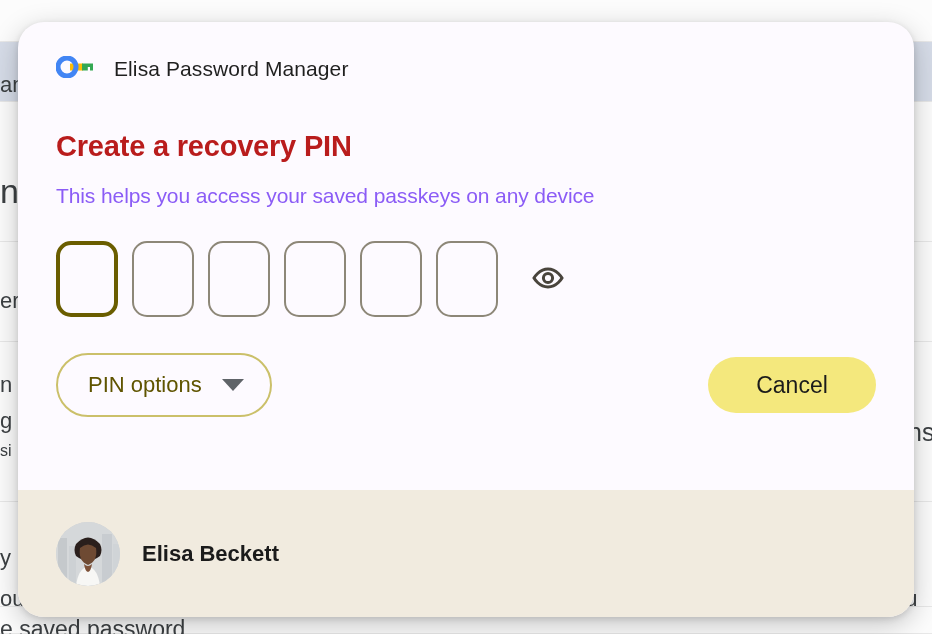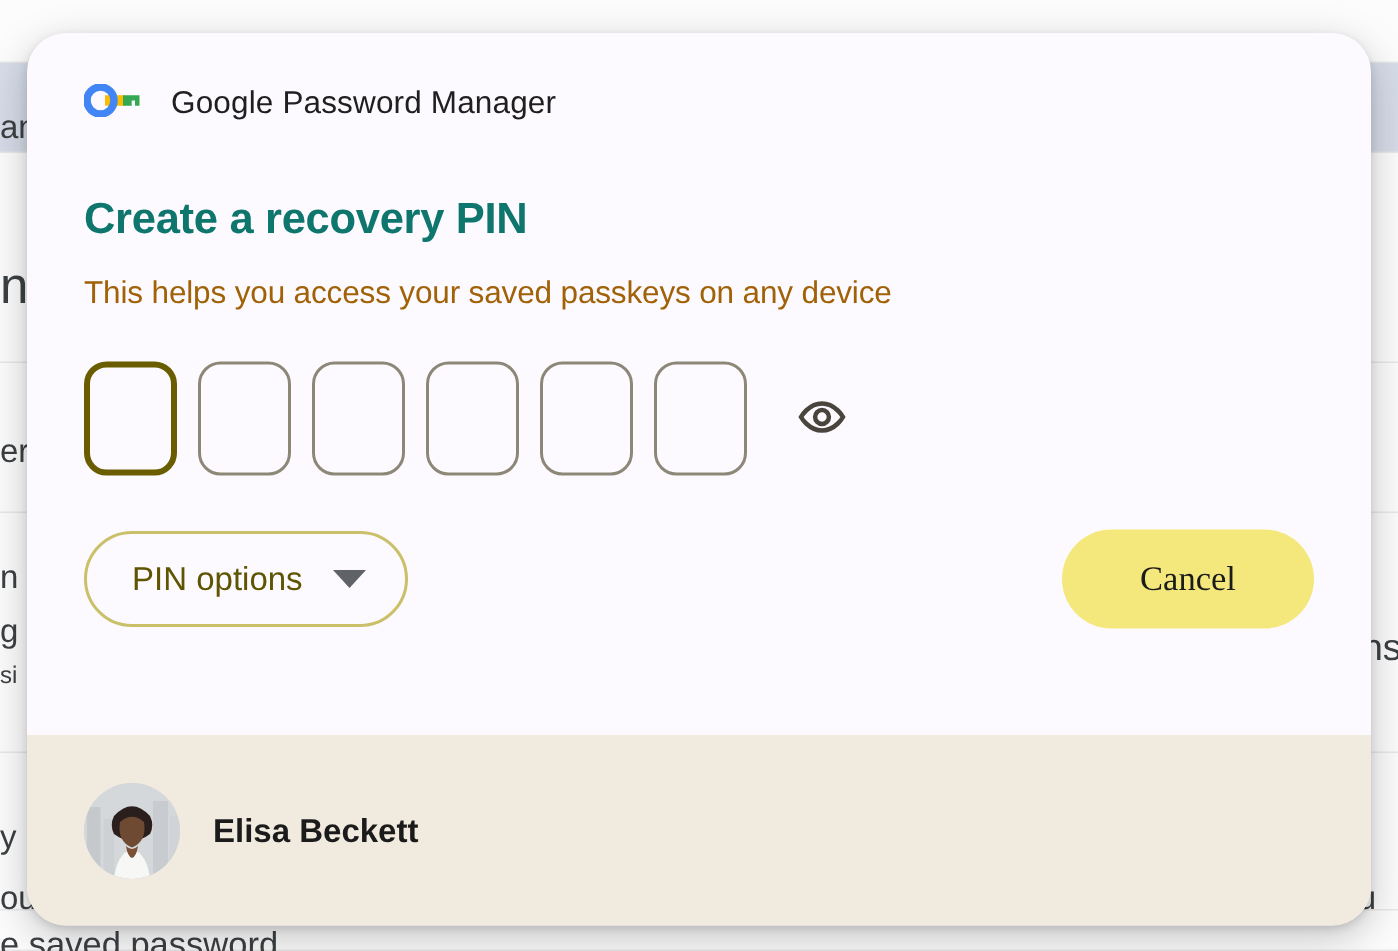--- a/index.html
+++ b/index.html
@@ -77,27 +77,27 @@
   }
   .key-icon {
     display: block;
   }
 
   
   .dialog-heading {
     margin: 44px 0 0 0;
     font-size: 29px;
     font-weight: bold;
-    color: #0f766e;
+    color: #b91c1c;
     letter-spacing: -0.2px;
   }
   .dialog-subtext {
     margin: 21px 0 0 0;
     font-size: 21px;
-    color: #a16207;
+    color: #8b5cf6;
     letter-spacing: -0.1px;
   }
 
   
   .pin-row {
     display: flex;
     align-items: center;
     margin-top: 33px;
     gap: 14px;
   }
@@ -150,25 +150,25 @@
     width: 0;
     height: 0;
     border-left: 11px solid transparent;
     border-right: 11px solid transparent;
     border-top: 12px solid #5f6368;
   }
   .spacer {
     flex: 1 1 auto;
   }
   .btn {
-    height: 66px;
+    height: 56px;
     border-radius: 34px;
     border: none;
     font-size: 23px;
-    font-family: Liberation Serif, serif;
+    font-family: Liberation Sans, sans-serif;
     cursor: pointer;
     padding: 0 36px;
     box-sizing: border-box;
   }
   .btn-cancel {
     background: #f4e87d;
     color: #1b1b1b;
     min-width: 168px;
   }
   .btn-confirm {
@@ -247,21 +247,21 @@
     <div class="dialog-body">
 
       <div class="brand-row">
         <span class="key-icon">
           <svg width="40" height="22" viewBox="0 0 40 22" xmlns="http://www.w3.org/2000/svg">
             <rect x="14" y="7.5" width="13" height="7" fill="#fbbc04"></rect>
             <path d="M26 7.5 h11 v7 h-3 v-3.5 h-2.2 v3.5 h-5.8 z" fill="#34a853"></path>
             <circle cx="11" cy="11" r="9" fill="none" stroke="#4285f4" stroke-width="5"></circle>
           </svg>
         </span>
-        <span class="brand-title">Google Password Manager</span>
+        <span class="brand-title">Elisa Password Manager</span>
       </div>
 
       <h1 class="dialog-heading">Create a recovery PIN</h1>
       <p class="dialog-subtext">This helps you access your saved passkeys on any device</p>
 
       <div class="pin-row">
         <div id="pin-boxes" style="display:flex; gap:14px;">
             <div class="pin-box focused"></div>
             <div class="pin-box"></div>
             <div class="pin-box"></div>

